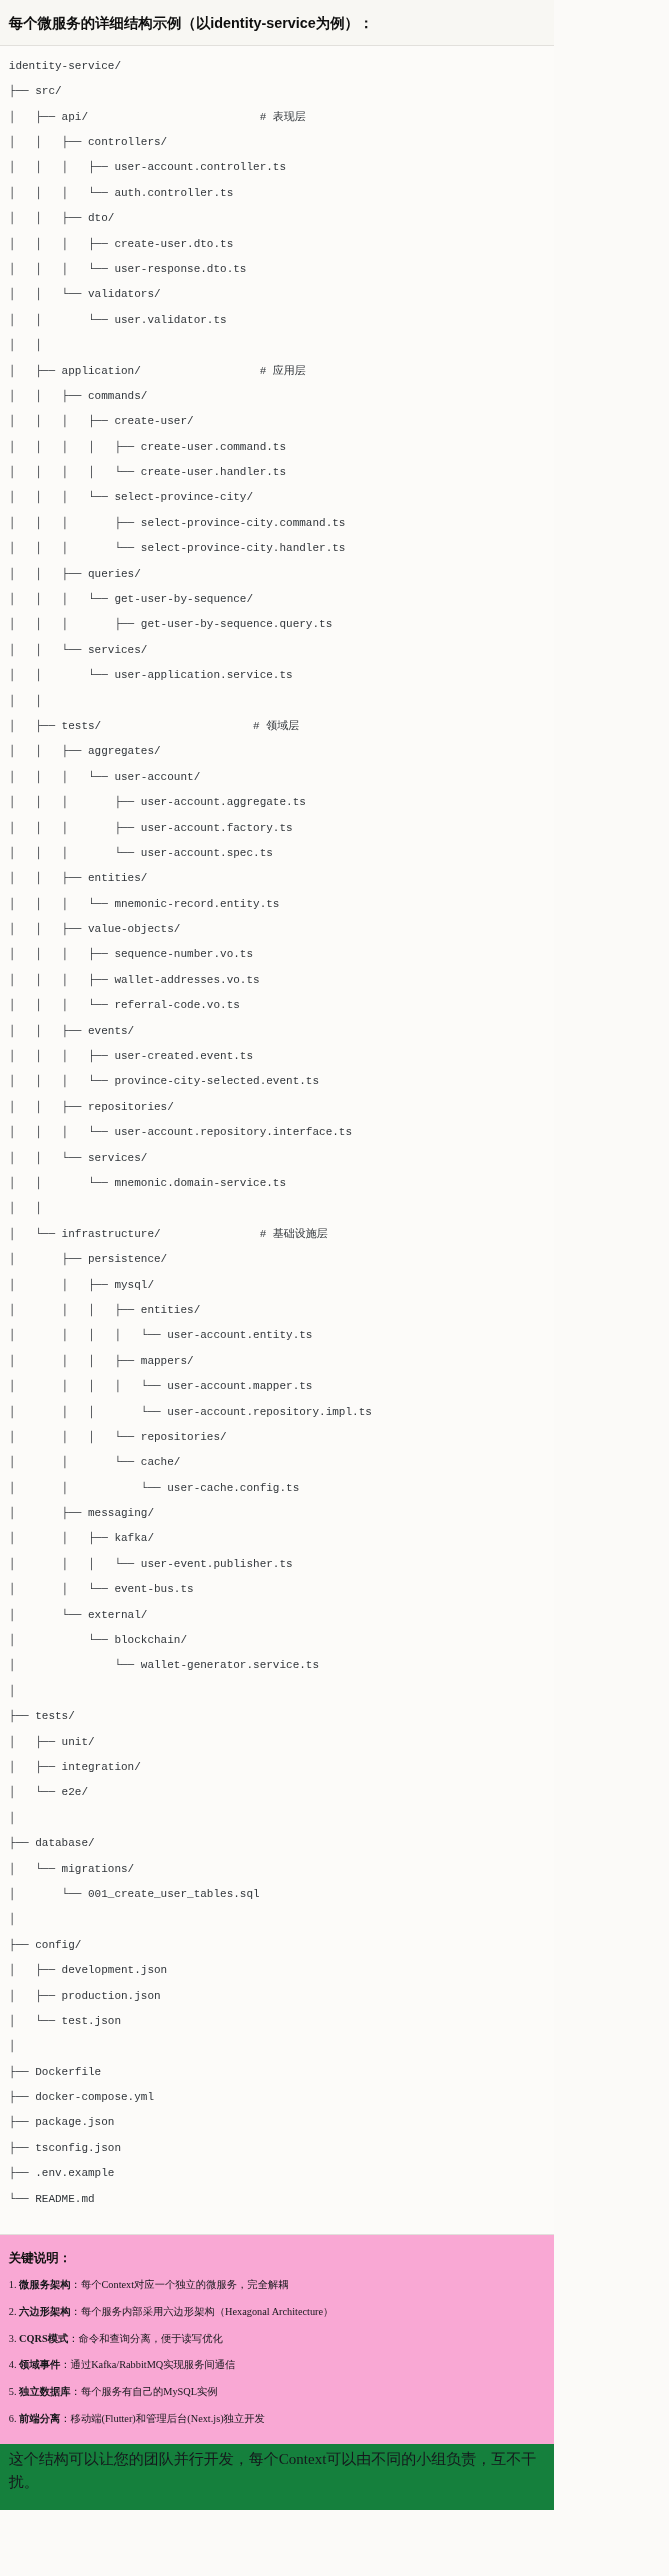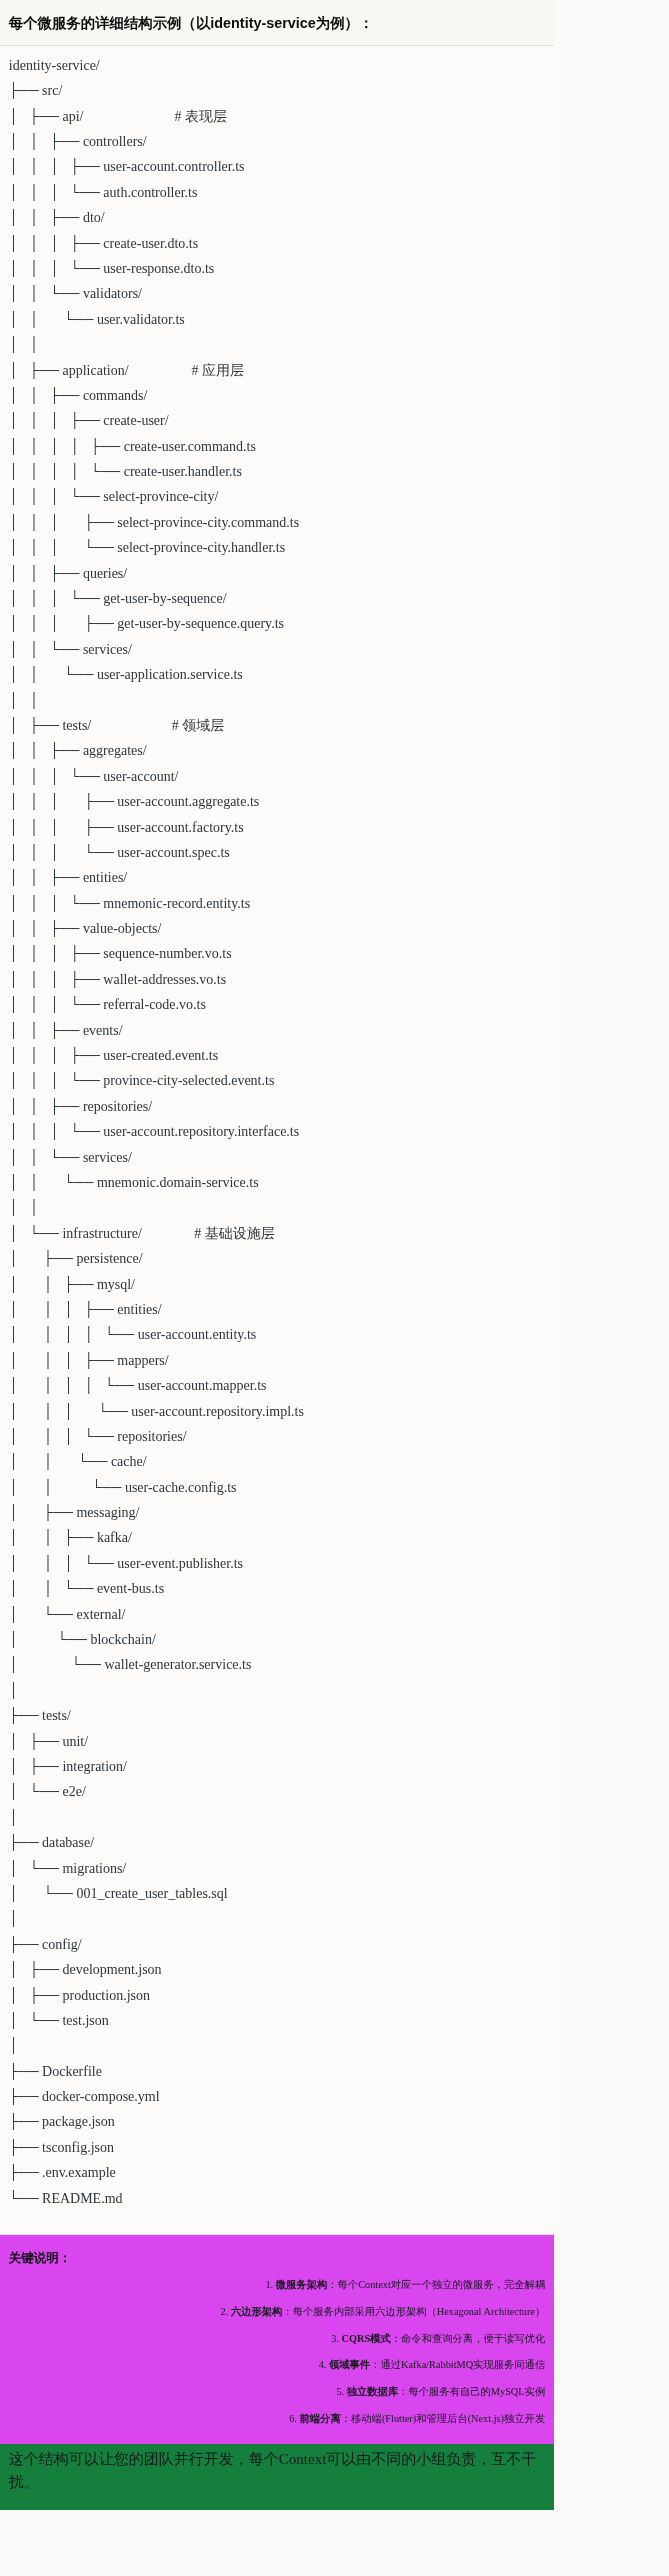--- a/index.html
+++ b/index.html
@@ -33,51 +33,50 @@
     letter-spacing: 0px;
   }
 
   
   .tree-block {
     padding: 13.8px 8.8px 16.3px 8.8px;
     background: #fcfbf9;
     border-bottom: 0.6px solid #e2e0dc;
   }
   .tree {
-    font-family: Liberation Serif, serif;
-    font-size: 14px;
+    font-family: Liberation Mono, monospace;
+    font-size: 11px;
     line-height: 12.7px;
     color: #30353a;
     white-space: pre;
     margin: 0;
     tab-size: 4;
   }
   .tree .row {
     display: block;
     white-space: pre;
     height: 12.7px;
   }
 
   
   .notes {
     padding: 15px 8.8px 6.3px 8.8px;
-    background: #d946ef;
+    background: #f9a8d4;
   }
   .notes-title {
     font-size: 12.5px;
     font-weight: bold;
     color: #0f0f0f;
     margin: 0 0 10px 0;
     line-height: 1.35;
   }
   .notes-list {
     margin: 0;
     padding: 0;
     list-style: none;
-    text-align: right;
   }
   .notes-list li {
     font-size: 10.3px;
     line-height: 1.5;
     color: #15181c;
     margin: 0 0 11.3px 0;
     font-family: "Liberation Serif", serif;
   }
   .notes-list li .num {
     font-family: "Liberation Serif", serif;

